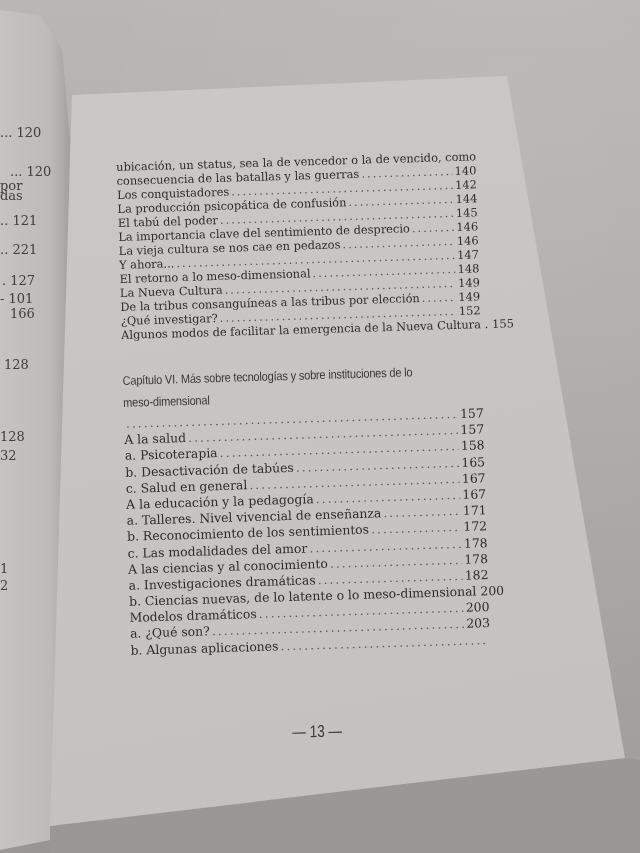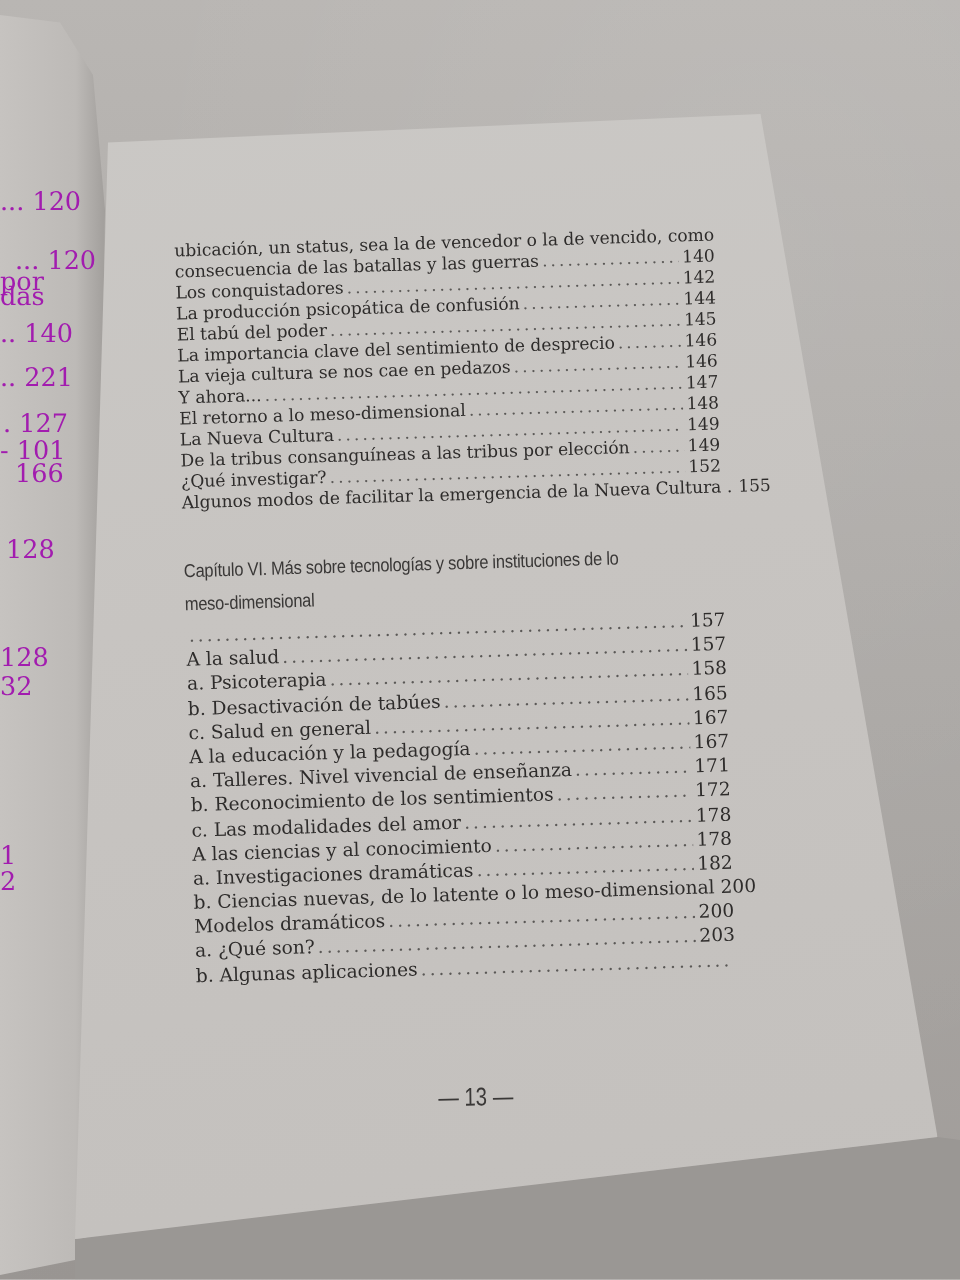--- a/index.html
+++ b/index.html
@@ -5,21 +5,21 @@
   html,body{margin:0;padding:0;}
   body{width:640px;height:853px;position:relative;overflow:hidden;
     background:linear-gradient(180deg,#b9b6b3 0%,#a9a6a3 60%,#a09c99 100%);
     font-family:"DejaVu Serif",serif;}
   .wall-texture{position:absolute;inset:0;
     background:radial-gradient(ellipse at 80% 20%,rgba(255,255,255,0.08),transparent 60%),
                radial-gradient(ellipse at 20% 90%,rgba(0,0,0,0.06),transparent 60%);}
   .left-page{position:absolute;left:0;top:0;width:72px;height:853px;
     clip-path:polygon(0 10px,40px 15px,62px 50px,70px 140px,60px 820px,50px 840px,0 850px);
     background:linear-gradient(90deg,#c6c3c0 0%,#bdbab7 70%,#9f9c99 100%);}
-  .left-num{position:absolute;font-family:"DejaVu Serif",serif;font-size:17px;color:#a21caf;white-space:nowrap;}
+  .left-num{position:absolute;font-family:"DejaVu Serif",serif;font-size:13px;color:#404040;white-space:nowrap;}
   .right-page{position:absolute;left:0;top:0;width:640px;height:853px;
     clip-path:polygon(72px 95px,507px 76px,625px 758px,50px 826px);
     background:linear-gradient(170deg,#cbc9c6 0%,#c7c4c1 45%,#c3c0bd 100%);}
   .page-shadow{position:absolute;left:0;top:0;width:640px;height:853px;
     clip-path:polygon(625px 758px,640px 760px,640px 853px,50px 853px,50px 826px);
     background:#9a9794;}
   .text-block{position:absolute;left:116px;top:160px;width:360px;
     transform:rotate(-1.7deg);transform-origin:0 0;color:#2e2c2b;}
   .toc-row{display:flex;align-items:baseline;font-size:11.4px;line-height:14px;height:14px;white-space:nowrap;}
   .toc-label{flex:0 0 auto;}
@@ -36,21 +36,21 @@
 <body>
 
 <div class="wall-texture"></div>
 
 <div class="left-page"></div>
 <div id="left-frags">
     <span class="left-num" style="left: 0px; top: 125px;">... 120</span>
     <span class="left-num" style="left: 0px; top: 143px; margin-top: 35px;">por</span>
     <span class="left-num" style="left: 10px; top: 164px;">... 120</span>
     <span class="left-num" style="left: 0px; top: 188px;">das</span>
-    <span class="left-num" style="left: 0px; top: 213px;">.. 140</span>
+    <span class="left-num" style="left: 0px; top: 213px;">.. 121</span>
     <span class="left-num" style="left: 0px; top: 242px;">.. 221</span>
     <span class="left-num" style="left: 2px; top: 273px;">. 127</span>
     <span class="left-num" style="left: 0px; top: 291px;">- 101</span>
     <span class="left-num" style="left: 10px; top: 306px;">166</span>
     <span class="left-num" style="left: 4px; top: 357px;">128</span>
     <span class="left-num" style="left: 0px; top: 429px;">128</span>
     <span class="left-num" style="left: 0px; top: 448px;">32</span>
     <span class="left-num" style="left: 0px; top: 561px;">1</span>
     <span class="left-num" style="left: 0px; top: 578px;">2</span>
   </div>

